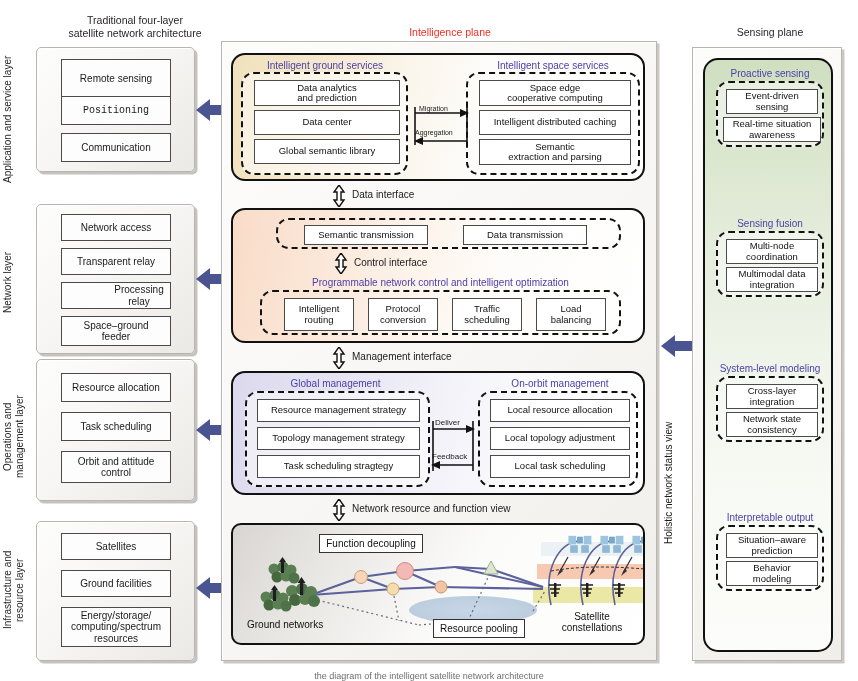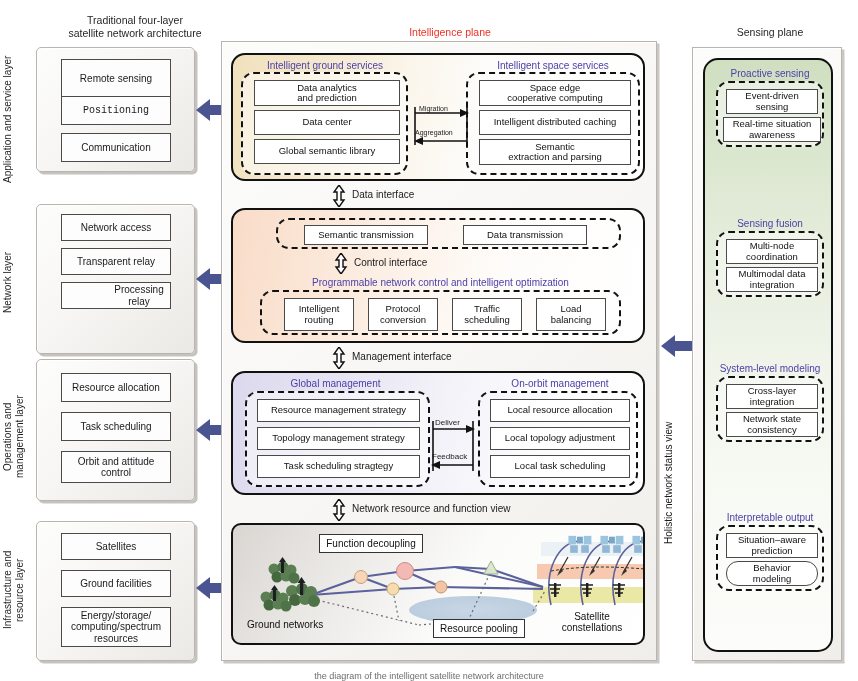--- a/index.html
+++ b/index.html
@@ -99,20 +99,22 @@
 <div class="abs tradbox" style="left:36px;top:47px;width:159px;height:125px;">
   <div class="abs traditem ctr" style="left:24px;top:11px;width:110px;height:40px;">Remote sensing</div>
   <div class="abs traditem ctr" style="left:24px;top:48px;width:110px;height:29px;font-family:Liberation Mono, monospace;">Positioning</div>
   <div class="abs traditem ctr" style="left:24px;top:85px;width:110px;height:29px;">Communication</div>
 </div>
 
 <div class="abs tradbox" style="left:36px;top:204px;width:159px;height:150px;">
   <div class="abs traditem ctr" style="left:24px;top:9px;width:110px;height:27px;">Network access</div>
   <div class="abs traditem ctr" style="left:24px;top:43px;width:110px;height:27px;">Transparent relay</div>
   <div class="abs traditem ctr" style="left:24px;top:77px;width:110px;height:27px;padding-left:46px;">Processing relay</div>
+  <div class="abs traditem ctr" style="left:24px;top:111px;width:110px;height:30px;white-space:pre-line;">Space–ground
+feeder</div>
 </div>
 
 <div class="abs tradbox" style="left:36px;top:359px;width:159px;height:142px;">
   <div class="abs traditem ctr" style="left:24px;top:13px;width:110px;height:29px;">Resource allocation</div>
   <div class="abs traditem ctr" style="left:24px;top:52px;width:110px;height:29px;">Task scheduling</div>
   <div class="abs traditem ctr" style="left:24px;top:91px;width:110px;height:32px;white-space:pre-line;">Orbit and attitude
 control</div>
 </div>
 
 <div class="abs tradbox" style="left:36px;top:521px;width:159px;height:140px;">
@@ -420,19 +422,19 @@
       <div class="abs leaf ctr" style="left:8px;top:6px;width:92px;height:25px;white-space:pre-line;">Cross-layer
 integration</div>
       <div class="abs leaf ctr" style="left:8px;top:34px;width:92px;height:25px;white-space:pre-line;">Network state
 consistency</div>
     </div>
 
     <div class="abs grptitle" style="left:0;top:452px;width:130px;">Interpretable output</div>
     <div class="abs dashgrp" style="left:11px;top:465px;width:108px;height:66px;background:rgba(255,255,255,.35);">
       <div class="abs leaf ctr" style="left:8px;top:6px;width:92px;height:25px;white-space:pre-line;">Situation–aware
 prediction</div>
-      <div class="abs leaf ctr" style="left:8px;top:34px;width:92px;height:25px;white-space:pre-line;border-radius:12px;">Behavior
+      <div class="abs leaf ctr" style="left:8px;top:34px;width:92px;height:25px;white-space:pre-line;">Behavior
 modeling</div>
     </div>
   </div>
 </div>
 
 <div class="abs caption" style="left:0;top:671px;width:858px;color:#6e6e6e;">the diagram of the intelligent satellite network architecture</div>
 
 </body></html>

